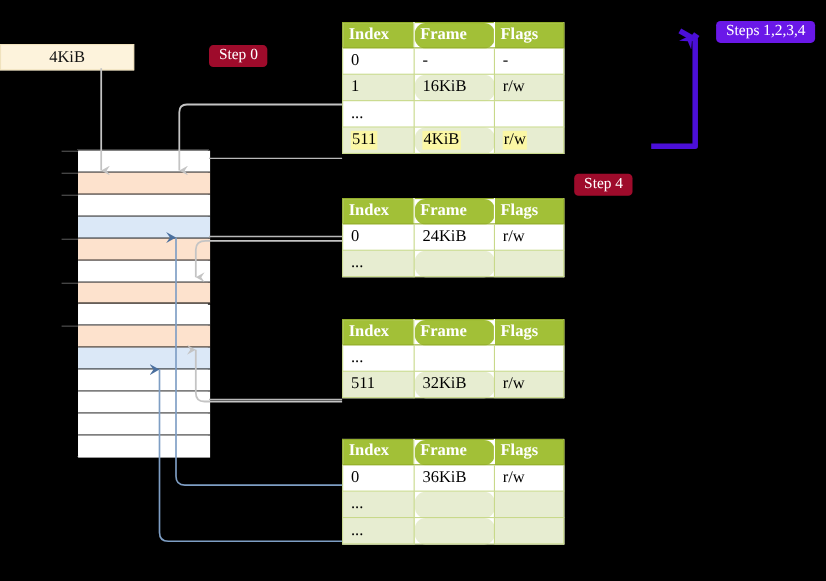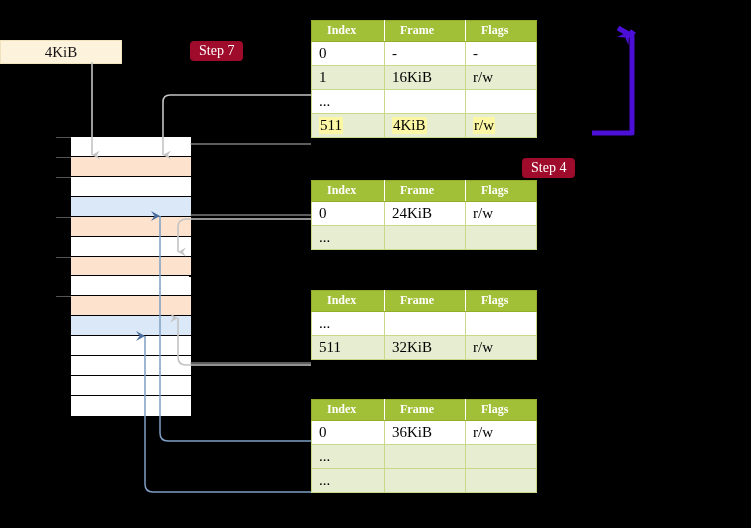--- a/index.html
+++ b/index.html
@@ -40,52 +40,55 @@
   .memrow.blue{background:#dbe8f7;}
   .memrow.last{border-bottom:none;}
   .tick{position:absolute;left:-15px;width:15px;height:0;
         border-top:1px solid #555;}
 
   
   .ptable{border-collapse:collapse;position:absolute;
           font-size:15px;border:1px solid #93ad2b;background:#fff;}
   .ptable th{
     background:#a2c037;color:#ffffff;font-weight:bold;
-    text-align:left;padding:2px 7px 3px 15px;
+    text-align:left;padding:2px 7px 3px 5px;
     border-right:1px solid #ffffff;border-bottom:1px solid #93ad2b;
-    font-size:12px;
+    font-size:15px;
   }
   .ptable th:last-child{border-right:1px solid #93ad2b;}
   .ptable td{
     padding:2px 7px 3px 7px;border:1px solid #c8d98a;
     font-size:15px;height:18px;vertical-align:middle;
   }
   .ptable tr.odd td{background:#ffffff;}
   .ptable tr.even td{background:#e7edd1;}
   .ptable tr.hl td{background:#e7edd1;}
   .ptable tr.hl td span.mark{background:#fbf7a5;display:inline-block;padding:0 1px;}
   .c-index{width:50px;}
-  .c-frame{width:58px;}
+  .c-frame{width:58px;border-radius:10px;}
   .c-flags{width:48px;}
 
   
   svg.overlay{position:absolute;left:0;top:0;width:751px;height:528px;
               pointer-events:none;}
 </style>
 </head>
 <body>
 
 <div class="stage">
 
   <div class="abs sizebox">
     <span>4KiB</span>
   </div>
 
   <div class="abs" style="left:190px;top:41px;">
-    <span class="pill red">Step 7</span>
+    <span class="pill red">Step 0</span>
+  </div>
+  <div class="abs" style="left:651px;top:19px;">
+    <span class="pill violet">Steps 1,2,3,4</span>
   </div>
   <div class="abs" style="left:522px;top:158px;">
     <span class="pill red">Step 4</span>
   </div>
 
   <div class="abs memgrid" id="memgrid">
       <div class="memrow white" style="top: 0px; height: 19.9286px;">
         <div class="tick" style="top: 0px;"></div>
       </div>
       <div class="memrow peach" style="top: 19.9286px; height: 19.9286px;">

